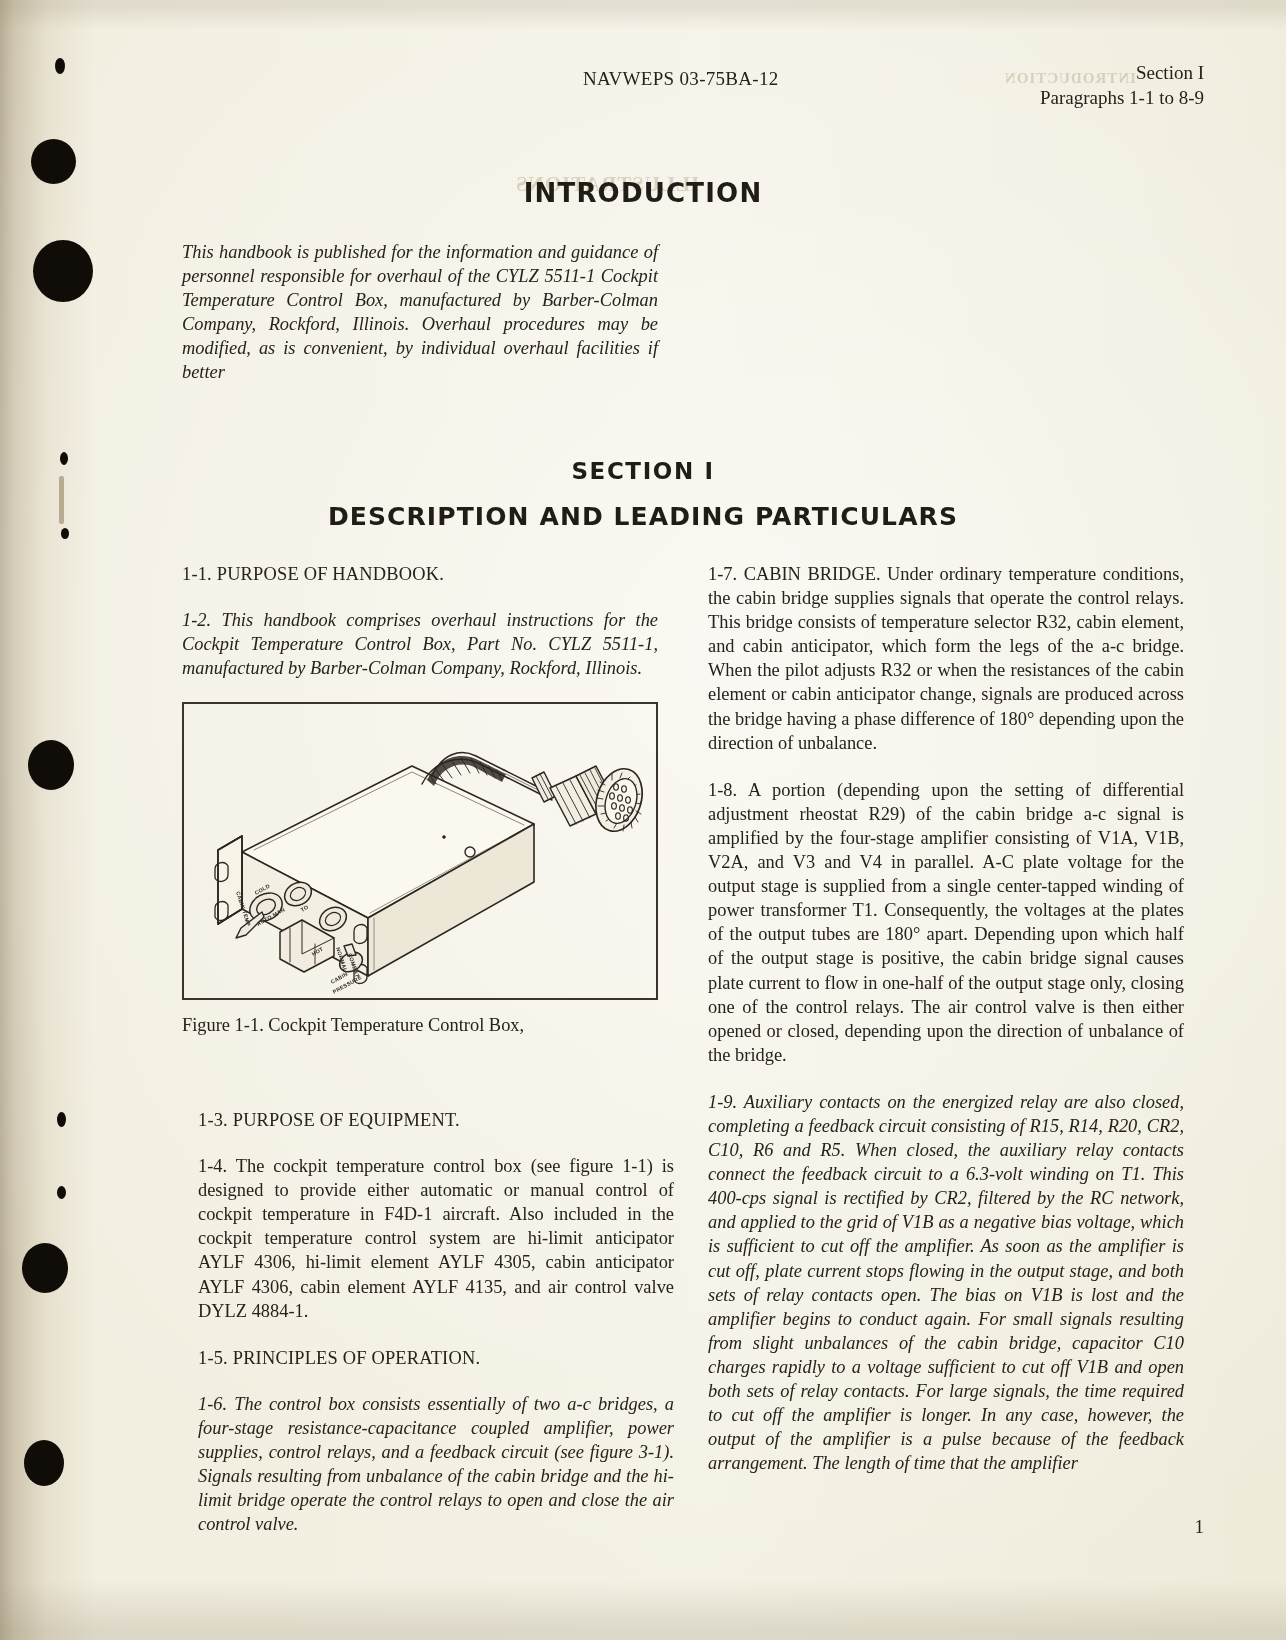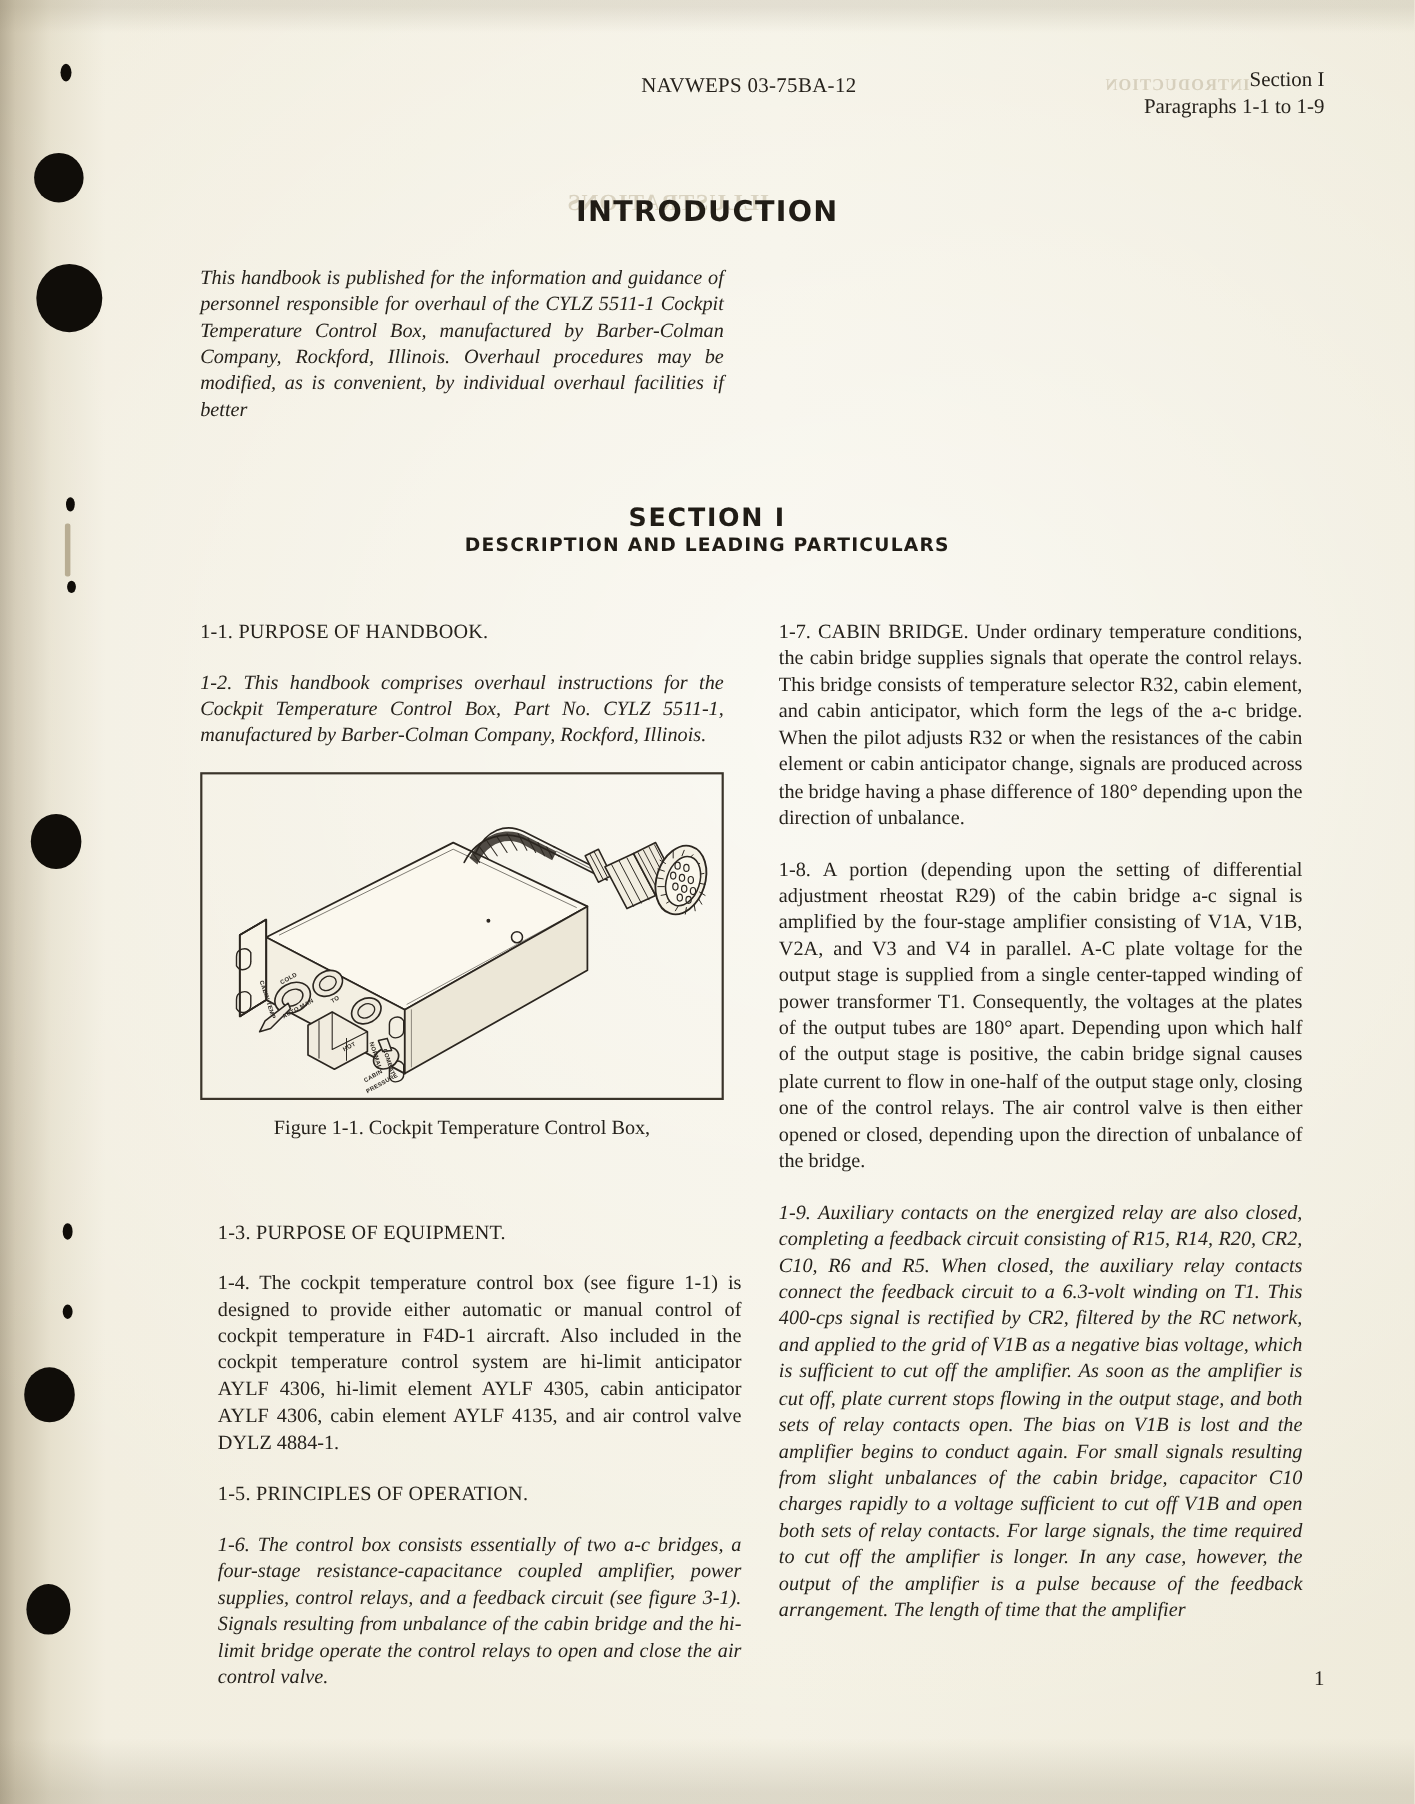--- a/index.html
+++ b/index.html
@@ -62,21 +62,21 @@
   .doc-title {
     position:absolute; left:0; width:1286px;
     text-align:center;
     font-family:"DejaVu Sans", sans-serif;
     font-weight:bold;
     letter-spacing:1.2px;
     color:#201c16;
   }
   #introduction { top:178px; font-size:26px; }
   #section-no   { top:458px; font-size:23px; letter-spacing:1.6px; }
-  #section-name { top:486px; font-size:17px; letter-spacing:1.1px; }
+  #section-name { top:502px; font-size:25px; letter-spacing:1.1px; }
 
   
   .col {
     position:absolute;
     width:476px;
     font-size:18.4px;
     line-height:24.1px;
     text-align:justify;
     text-justify:inter-word;
   }
@@ -103,21 +103,21 @@
     box-sizing:border-box;
     width:476px; height:298px;
     border:2px solid #3a342a;
     position:relative;
     overflow:hidden;
     background:transparent;
   }
   .fig-frame svg { display:block; }
   figcaption {
     margin-top:13px;
-    text-align:center;
+    text-align:left;
     font-size:18.4px;
     line-height:24px;
   }
 
   
   #page-number {
     position:absolute; right:82px; top:1516px;
     font-size:19px;
   }
 </style>
@@ -139,21 +139,21 @@
   <div class="hole" style="left:57px;  top:1186px; width:9px;  height:13px;"></div>
   <div class="hole" style="left:22px;  top:1243px; width:46px; height:50px;"></div>
   <div class="hole" style="left:24px;  top:1440px; width:40px; height:46px;"></div>
 
   <div class="ghost" style="left:515px; top:172px; font-size:21px;">ILLUSTRATIONS</div>
   <div class="ghost" style="left:1004px; top:70px; font-size:15px;">INTRODUCTION</div>
 
   <div class="hdr-left">NAVWEPS 03-75BA-12</div>
   <div class="hdr-right">
     <div>Section I</div>
-    <div>Paragraphs 1-1 to 1-9</div>
+    <div>Paragraphs 1-1 to 8-9</div>
   </div>
 
   <div class="doc-title" id="introduction">INTRODUCTION</div>
 
   <div class="col left" id="intro-left">
     <p>This handbook is published for the information and guidance of personnel responsible for overhaul of the CYLZ 5511-1 Cockpit Temperature Control Box, manufactured by Barber-Colman Company, Rockford, Illinois. Overhaul procedures may be modified, as is convenient, by individual overhaul facilities if better</p>
   </div>
 
   <div class="doc-title" id="section-no">SECTION I</div>
   <div class="doc-title" id="section-name">DESCRIPTION AND LEADING PARTICULARS</div>

